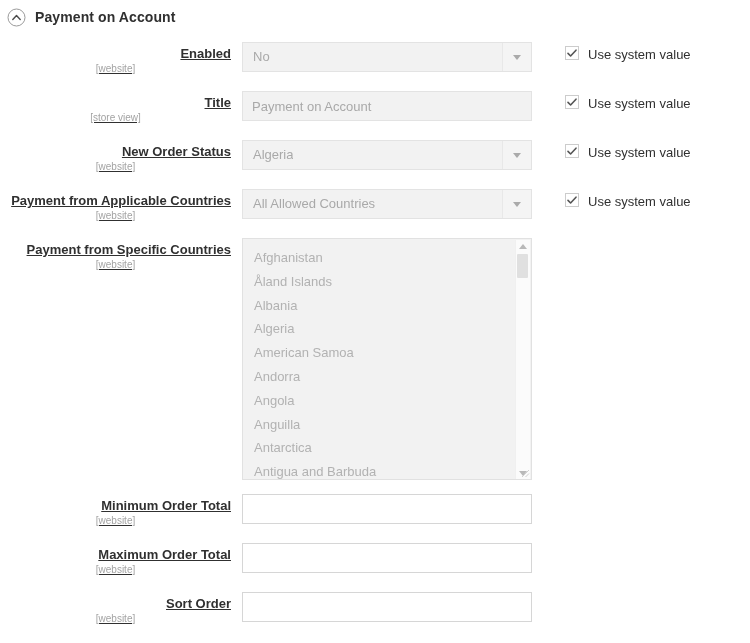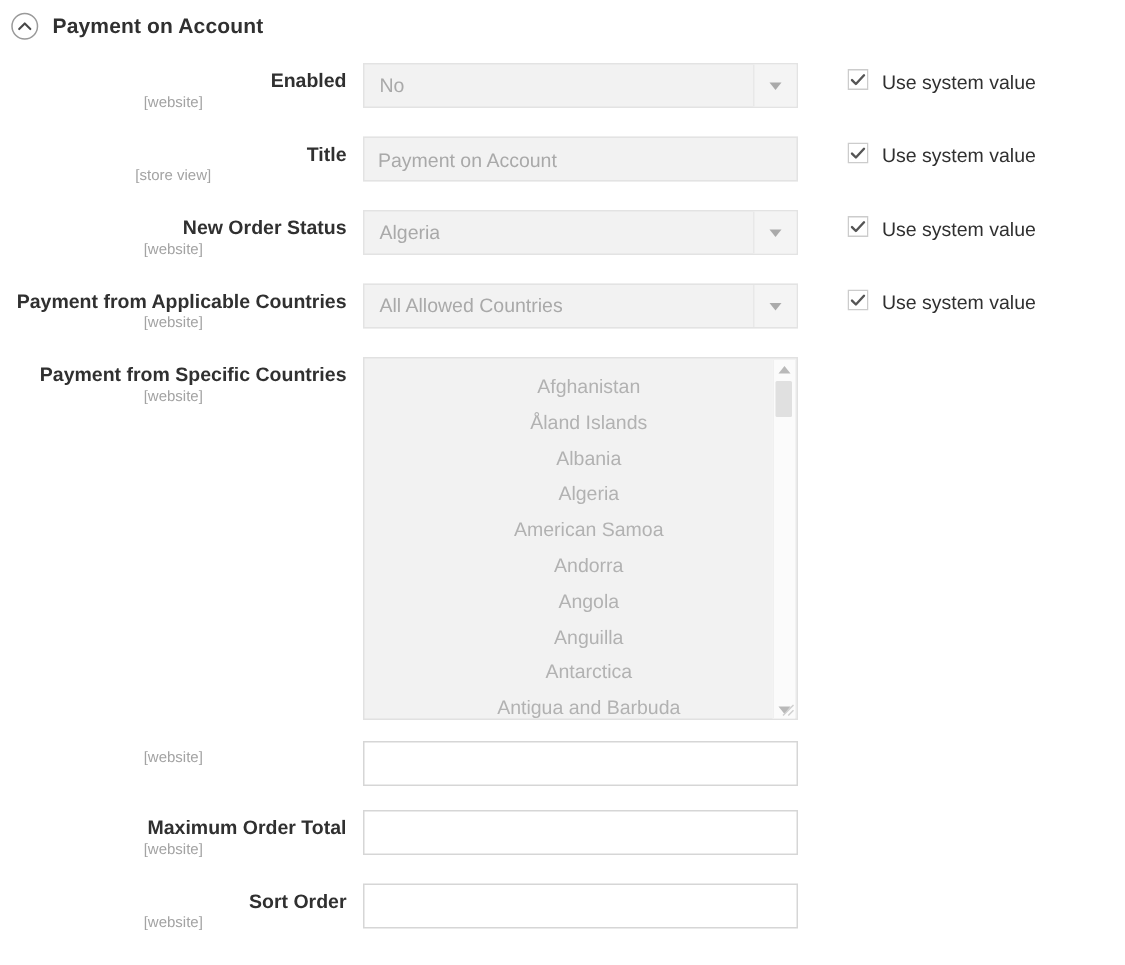--- a/index.html
+++ b/index.html
@@ -50,20 +50,21 @@
     margin-bottom: 16px;
     position: relative;
   }
   .label-col {
     width: 242px;
     flex: 0 0 242px;
     text-align: right;
     padding-right: 11px;
     box-sizing: border-box;
     padding-top: 4px;
+    text-decoration: underline;
   }
   .label-main {
     font-size: 13px;
     font-weight: bold;
     color: #303030;
     line-height: 15px;
     display: block;
   }
   .label-scope {
     font-size: 10px;
@@ -143,21 +144,20 @@
     height: 242px;
     box-sizing: border-box;
     border: 1px solid #e1e1e1;
     background: #f2f2f2;
     overflow: hidden;
   }
   .multi-list {
     padding: 7px 0 0 0;
     margin: 0;
     list-style: none;
-    text-align: center;
   }
   .multi-list li {
     font-size: 13px;
     color: #b2b2b2;
     line-height: 23.8px;
     padding-left: 11px;
     white-space: nowrap;
   }
   .multi-scrollbar {
     position: absolute;
@@ -345,20 +345,21 @@
             <polyline points="11,4 4,11" stroke="#cfcfcf" stroke-width="1" fill="none"></polyline>
             <polyline points="11,7.5 7.5,11" stroke="#cfcfcf" stroke-width="1" fill="none"></polyline>
           </svg>
         </span>
       </div>
     </div>
   </div>
 
   <div class="row">
     <div class="label-col">
+      <span class="label-main">Minimum Order Total</span>
       <span class="label-scope">[website]</span>
     </div>
     <div class="field-col">
       <input class="text-input enabled" type="text" value="" style="">
     </div>
   </div>
 
   <div class="row">
     <div class="label-col">
       <span class="label-main">Maximum Order Total</span>

